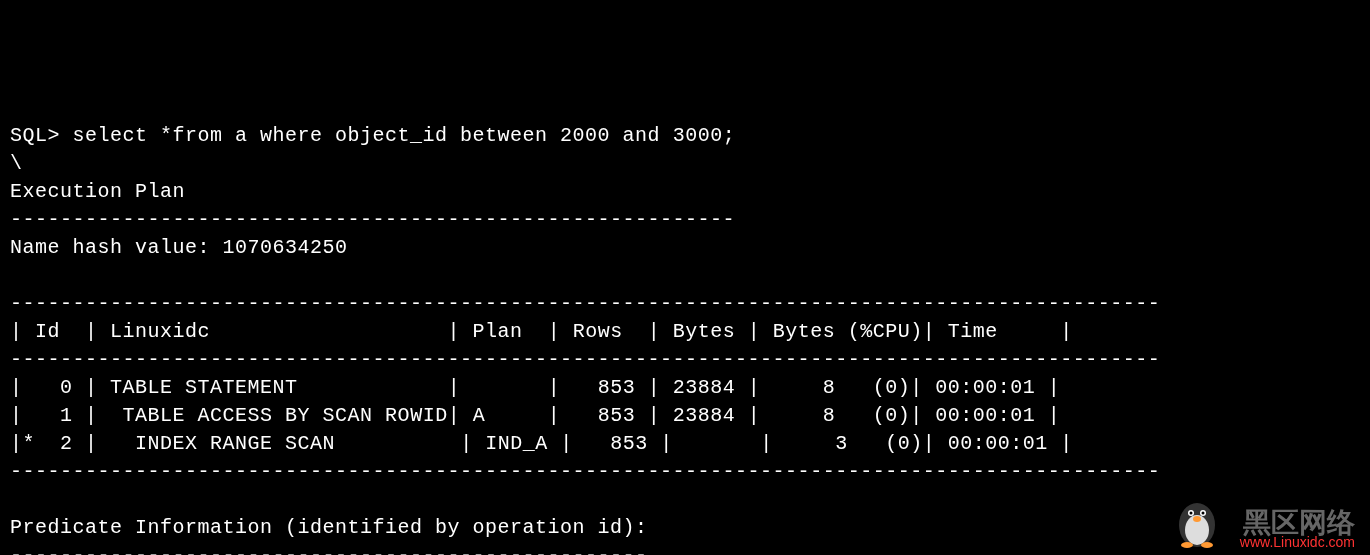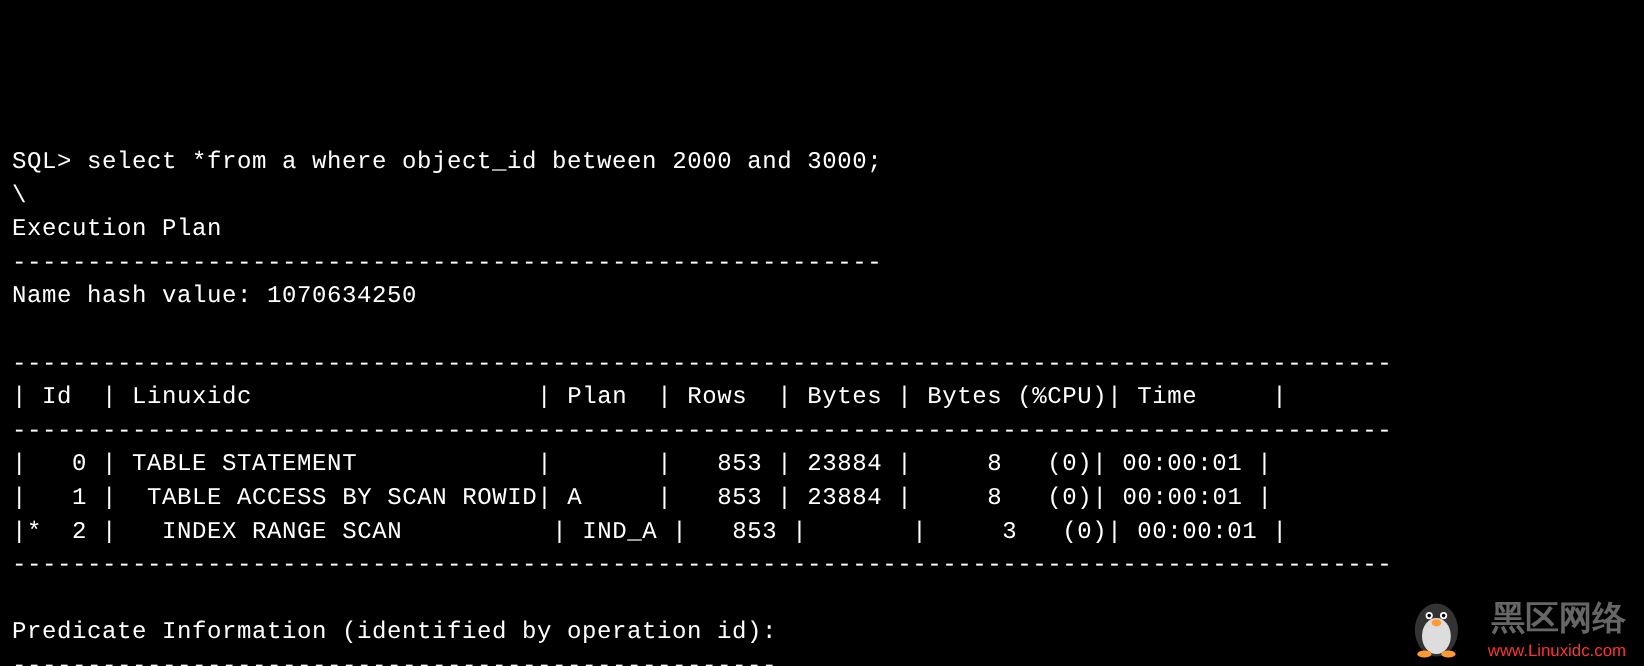--- a/index.html
+++ b/index.html
@@ -27,21 +27,21 @@
     .watermark-container {
       position: absolute;
       bottom: 5px;
       right: 15px;
       display: flex;
       align-items: center;
       gap: 8px;
     }
     .watermark-cn {
       display: flex;
-      align-items: flex-start;
+      align-items: center;
       gap: 21px;
     }
     .penguin-icon {
       width: 50px;
       height: 55px;
       position: relative;
     }
     .watermark-text-cn {
       font-family: 'SimHei', sans-serif;
       font-size: 28px;

